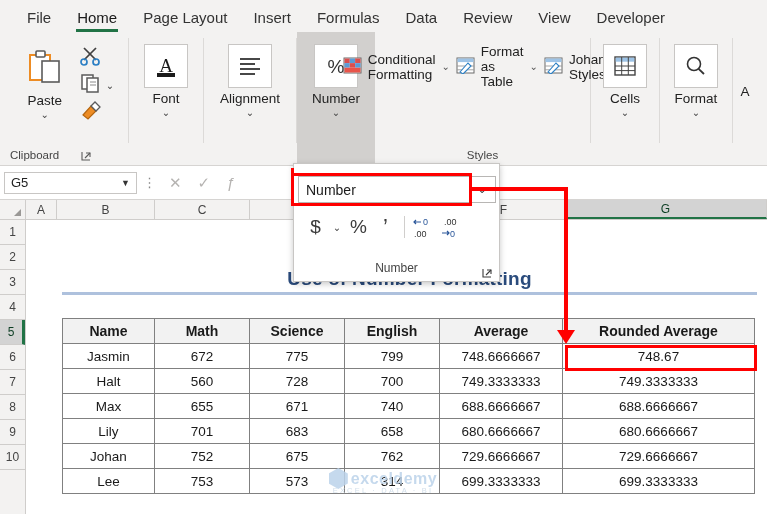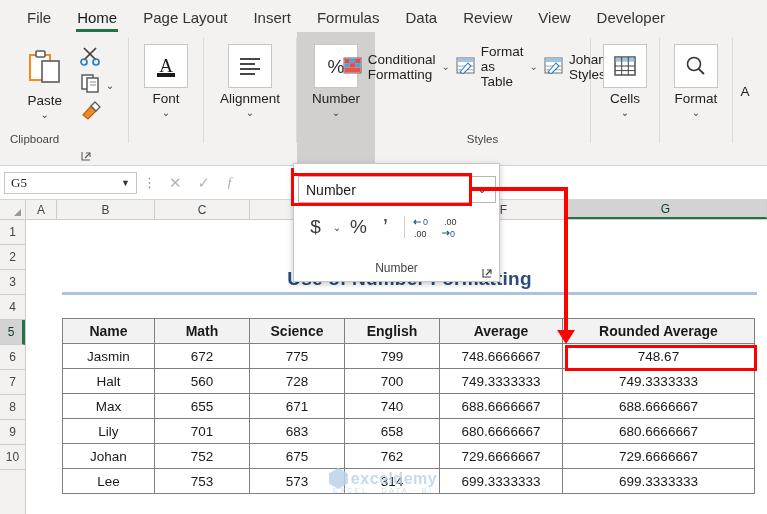--- a/index.html
+++ b/index.html
@@ -32,21 +32,21 @@
   
   .ribbon {
     height:134px; background:#f3f2f1;
     border-bottom:1px solid #d6d4d2;
     display:flex; align-items:stretch; position:relative;
   }
   .group { position:relative; display:flex; flex-direction:column;
            align-items:center; padding:4px 6px 0 6px; }
   .group-sep { width:1px; background:#dcdad8; margin:6px 0 22px 0; }
   .group-label {
-    position:absolute; bottom:20px; left:0; right:0; text-align:center;
+    position:absolute; bottom:4px; left:0; right:0; text-align:center;
     font-size:11.5px; color:#444; white-space:nowrap;
   }
   .group-body { display:flex; align-items:flex-start; gap:4px; flex:1; padding-top:4px; }
 
   .bigbtn {
     width:60px; display:flex; flex-direction:column; align-items:center;
     padding-top:4px; cursor:default;
   }
   .bigbtn .ico-box {
     width:46px; height:46px; display:flex; align-items:center; justify-content:center;
@@ -61,21 +61,21 @@
   .stylerow { display:flex; align-items:center; gap:6px; font-size:13.5px; color:#222; }
   .stylerow .chev { font-size:10px; color:#555; }
   .styles-list { display:flex; flex-direction:row; gap:6px; padding:8px 6px 0 4px; }
 
   
   .ico { display:inline-block; position:relative; }
 
   
   .fbar {
     height:34px; background:#ffffff; display:flex; align-items:center;
-    border-bottom:1px solid #d6d4d2; padding:0 4px; gap:6px;font-family:Liberation Serif, serif;
+    border-bottom:1px solid #d6d4d2; padding:0 4px; gap:6px;
   }
   .namebox {
     width:133px; height:22px; border:1px solid #c8c6c4; background:#fff;
     display:flex; align-items:center; padding:0 6px; font-size:13px; color:#222;
     justify-content:space-between;
   }
   .namebox .cv { font-size:9px; color:#333; }
   .dots { color:#888; font-size:13px; letter-spacing:0; line-height:12px; width:10px; text-align:center;}
   .fbtns { display:flex; align-items:center; gap:16px; padding-left:10px;
            font-size:15px; color:#b5b3b1; }

